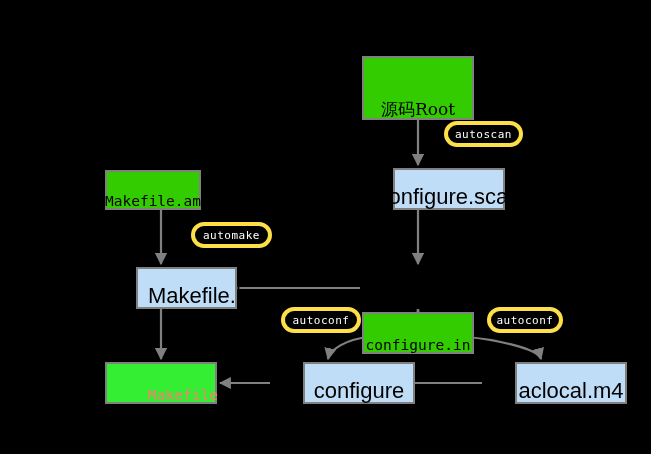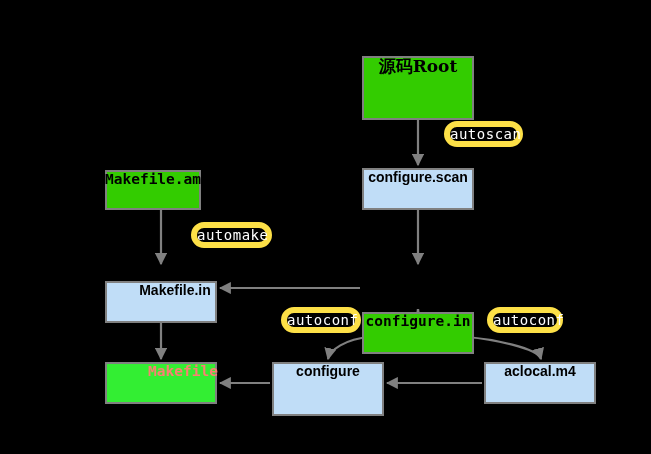--- a/index.html
+++ b/index.html
@@ -23,48 +23,47 @@
     top: 0;
     width: 651px;
     height: 454px;
     pointer-events: none;
   }
   .node {
     position: absolute;
     box-sizing: border-box;
     border: 2px solid #808080;
     display: flex;
-    align-items: flex-start;
+    align-items: flex-end;
     justify-content: center;
     text-align: center;
     line-height: 1;
     white-space: nowrap;
-    font-weight: bold;
   }
   .fill-blue { background: #c0ddf7; }
   .fill-green { background: #33cc00; }
   .fill-brightgreen { background: #33ee33; }
   .txt-black { color: #000000; }
   .txt-salmon { color: #fa8072; padding-left: 44px; }
-  .font-sans { font-family: "Liberation Sans", sans-serif; font-size: 14px; }
+  .font-sans { font-family: "Liberation Sans", sans-serif; font-size: 22px; margin-left: 31px; }
   .font-mono { font-family: "DejaVu Sans Mono", "Liberation Mono", monospace; font-size: 14.5px; }
   .font-serif { font-family: "DejaVu Serif", "Liberation Serif", serif; font-size: 17px; }
   .pill {
     position: absolute;
     box-sizing: border-box;
-    border: 6px solid #fde047;
+    border: 4px solid #fde047;
     border-radius: 14px;
     background: transparent;
     color: #ffffff;
     font-family: "DejaVu Sans Mono", "Liberation Mono", monospace;
-    font-size: 14px;
+    font-size: 11px;
     letter-spacing: 0.5px;
     display: flex;
     align-items: center;
-    justify-content: flex-start;
+    justify-content: center;
     white-space: nowrap;
   }
 </style>
 </head>
 <body>
 
 <div id="canvas">
 
   <svg id="edges" viewBox="0 0 651 454" width="651" height="454" xmlns="http://www.w3.org/2000/svg">
     <defs>
@@ -96,30 +95,30 @@
 
   <div class="node fill-green txt-black font-serif" style="left: 362px; top: 56px; width: 112px; height: 64px;">
       <span>源码Root</span>
     </div>
   <div class="node fill-blue txt-black font-sans" style="left: 362px; top: 168px; width: 112px; height: 42px;">
       <span>configure.scan</span>
     </div>
   <div class="node fill-green txt-black font-mono" style="left: 105px; top: 170px; width: 96px; height: 40px;">
       <span>Makefile.am</span>
     </div>
-  <div class="node fill-blue txt-black font-sans" style="left: 105px; top: 281px; width: 112px; height: 42px; padding-left: 28px;">
+  <div class="node fill-blue txt-black font-sans" style="left: 105px; top: 267px; width: 101px; height: 42px; padding-left: 28px;">
       <span>Makefile.in</span>
     </div>
   <div class="node fill-green txt-black font-mono" style="left: 362px; top: 267px; width: 112px; height: 42px; margin-top: 45px;">
       <span>configure.in</span>
     </div>
   <div class="node fill-brightgreen txt-salmon font-mono" style="left: 105px; top: 362px; width: 112px; height: 42px;">
       <span>Makefile</span>
     </div>
-  <div class="node fill-blue txt-black font-sans" style="left: 272px; top: 362px; width: 112px; height: 54px;">
+  <div class="node fill-blue txt-black font-sans" style="left: 272px; top: 362px; width: 112px; height: 42px;">
       <span>configure</span>
     </div>
   <div class="node fill-blue txt-black font-sans" style="left: 484px; top: 362px; width: 112px; height: 42px;">
       <span>aclocal.m4</span>
     </div>
 
   <div class="pill" style="left: 444px; top: 121px; width: 79px; height: 26px;">
       <span>autoscan</span>
     </div>
   <div class="pill" style="left: 191px; top: 222px; width: 81px; height: 26px;">

